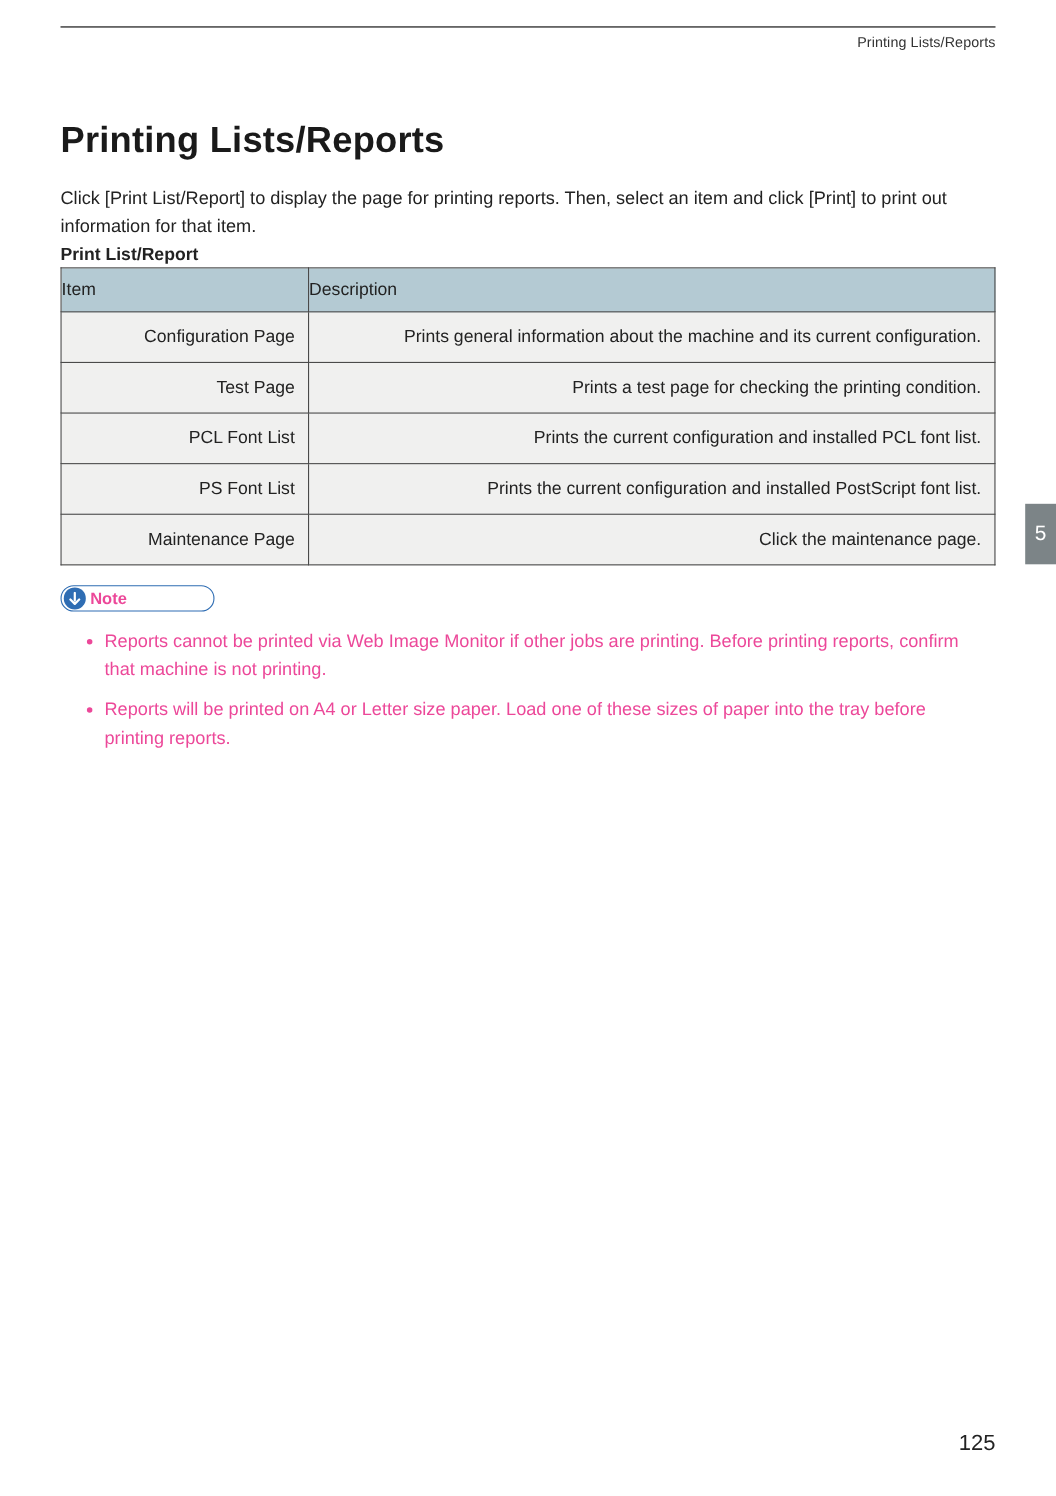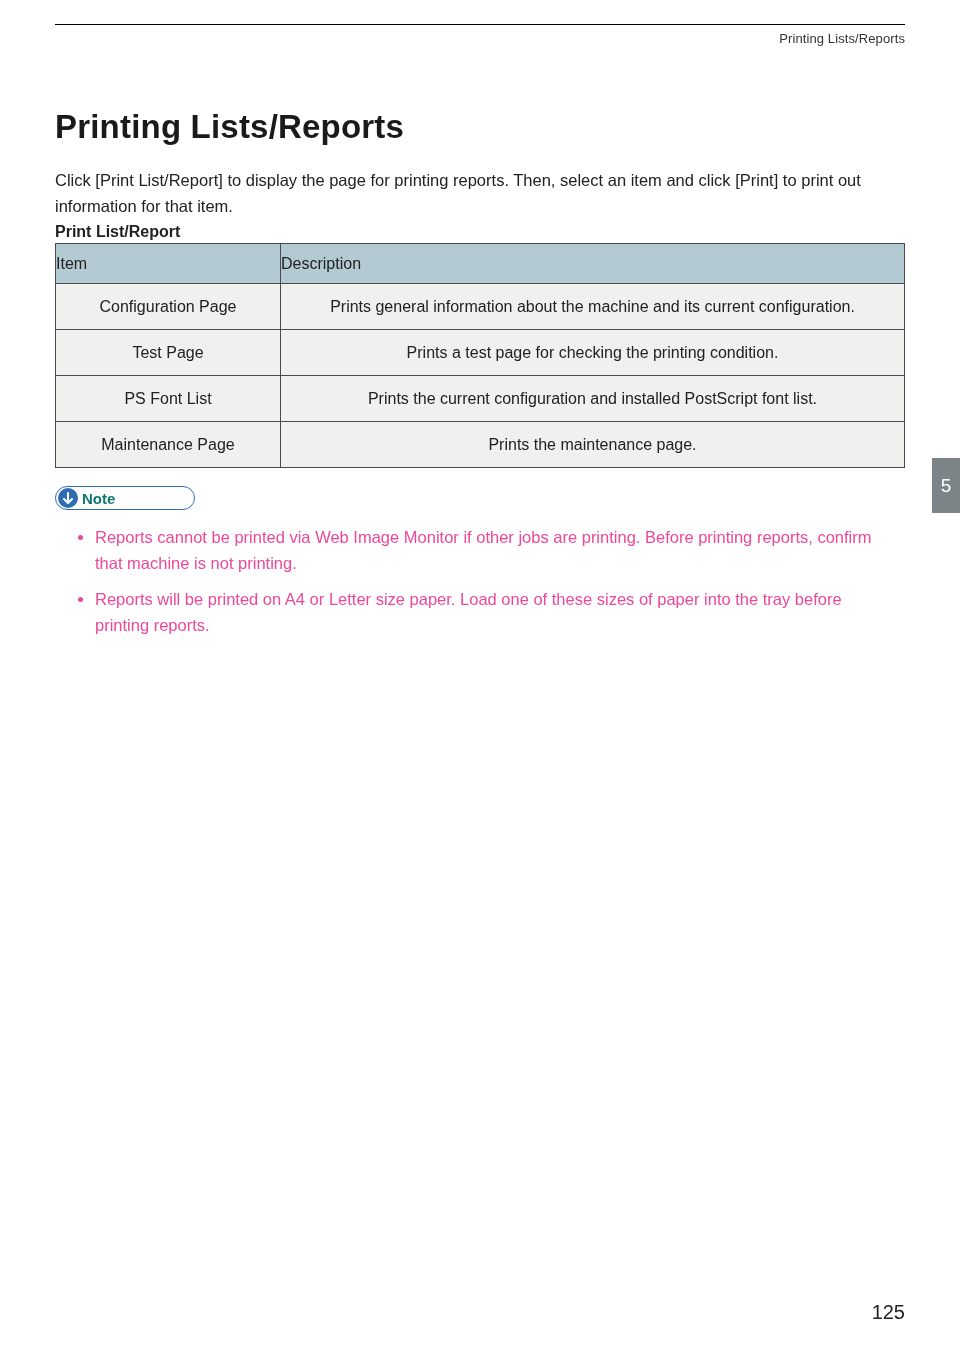--- a/index.html
+++ b/index.html
@@ -53,21 +53,21 @@
     table.report-table {
       border-collapse: collapse;
       width: 100%;
       table-layout: fixed;
     }
     table.report-table th,
     table.report-table td {
       border: 1px solid #4a4a4a;
       font-size: 16px;
       color: #222;
-      text-align: center;
+      text-align: right;
       vertical-align: middle;
       font-weight: 400;
     }
     table.report-table th {
       background: #b4cad3;
       text-align: left;
       font-weight: 400;
       height: 40px;
     }
     table.report-table td {
@@ -94,21 +94,21 @@
       background: #2f6db3;
       border-radius: 50%;
       display: inline-flex;
       align-items: center;
       justify-content: center;
       color: #fff;
       font-size: 13px;
       font-weight: 700;
     }
     .note-badge .note-text {
-      color: #0f766e;
+      color: #ec4899;
       font-weight: 700;
       font-size: 15px;
       margin-left: 4px;
     }
     ul.notes {
       list-style: disc;
       margin: 14px 0 0 40px;
     }
     ul.notes li {
       font-size: 16.5px;
@@ -166,26 +166,30 @@
     <tbody>
       <tr>
         <td>Configuration Page</td>
         <td>Prints general information about the machine and its current configuration.</td>
       </tr>
       <tr>
         <td>Test Page</td>
         <td>Prints a test page for checking the printing condition.</td>
       </tr>
       <tr>
+        <td>PCL Font List</td>
+        <td>Prints the current configuration and installed PCL font list.</td>
+      </tr>
+      <tr>
         <td>PS Font List</td>
         <td>Prints the current configuration and installed PostScript font list.</td>
       </tr>
       <tr>
         <td>Maintenance Page</td>
-        <td>Prints the maintenance page.</td>
+        <td>Click the maintenance page.</td>
       </tr>
     </tbody>
   </table>
 
   <div class="note-badge">
     <span class="note-icon">
       <svg width="12" height="12" viewBox="0 0 12 12">
         <path d="M6 1 L6 8 M6 11 L2 7 M6 11 L10 7" stroke="#fff" stroke-width="2" fill="none" stroke-linecap="round" stroke-linejoin="round"></path>
       </svg>
     </span>

